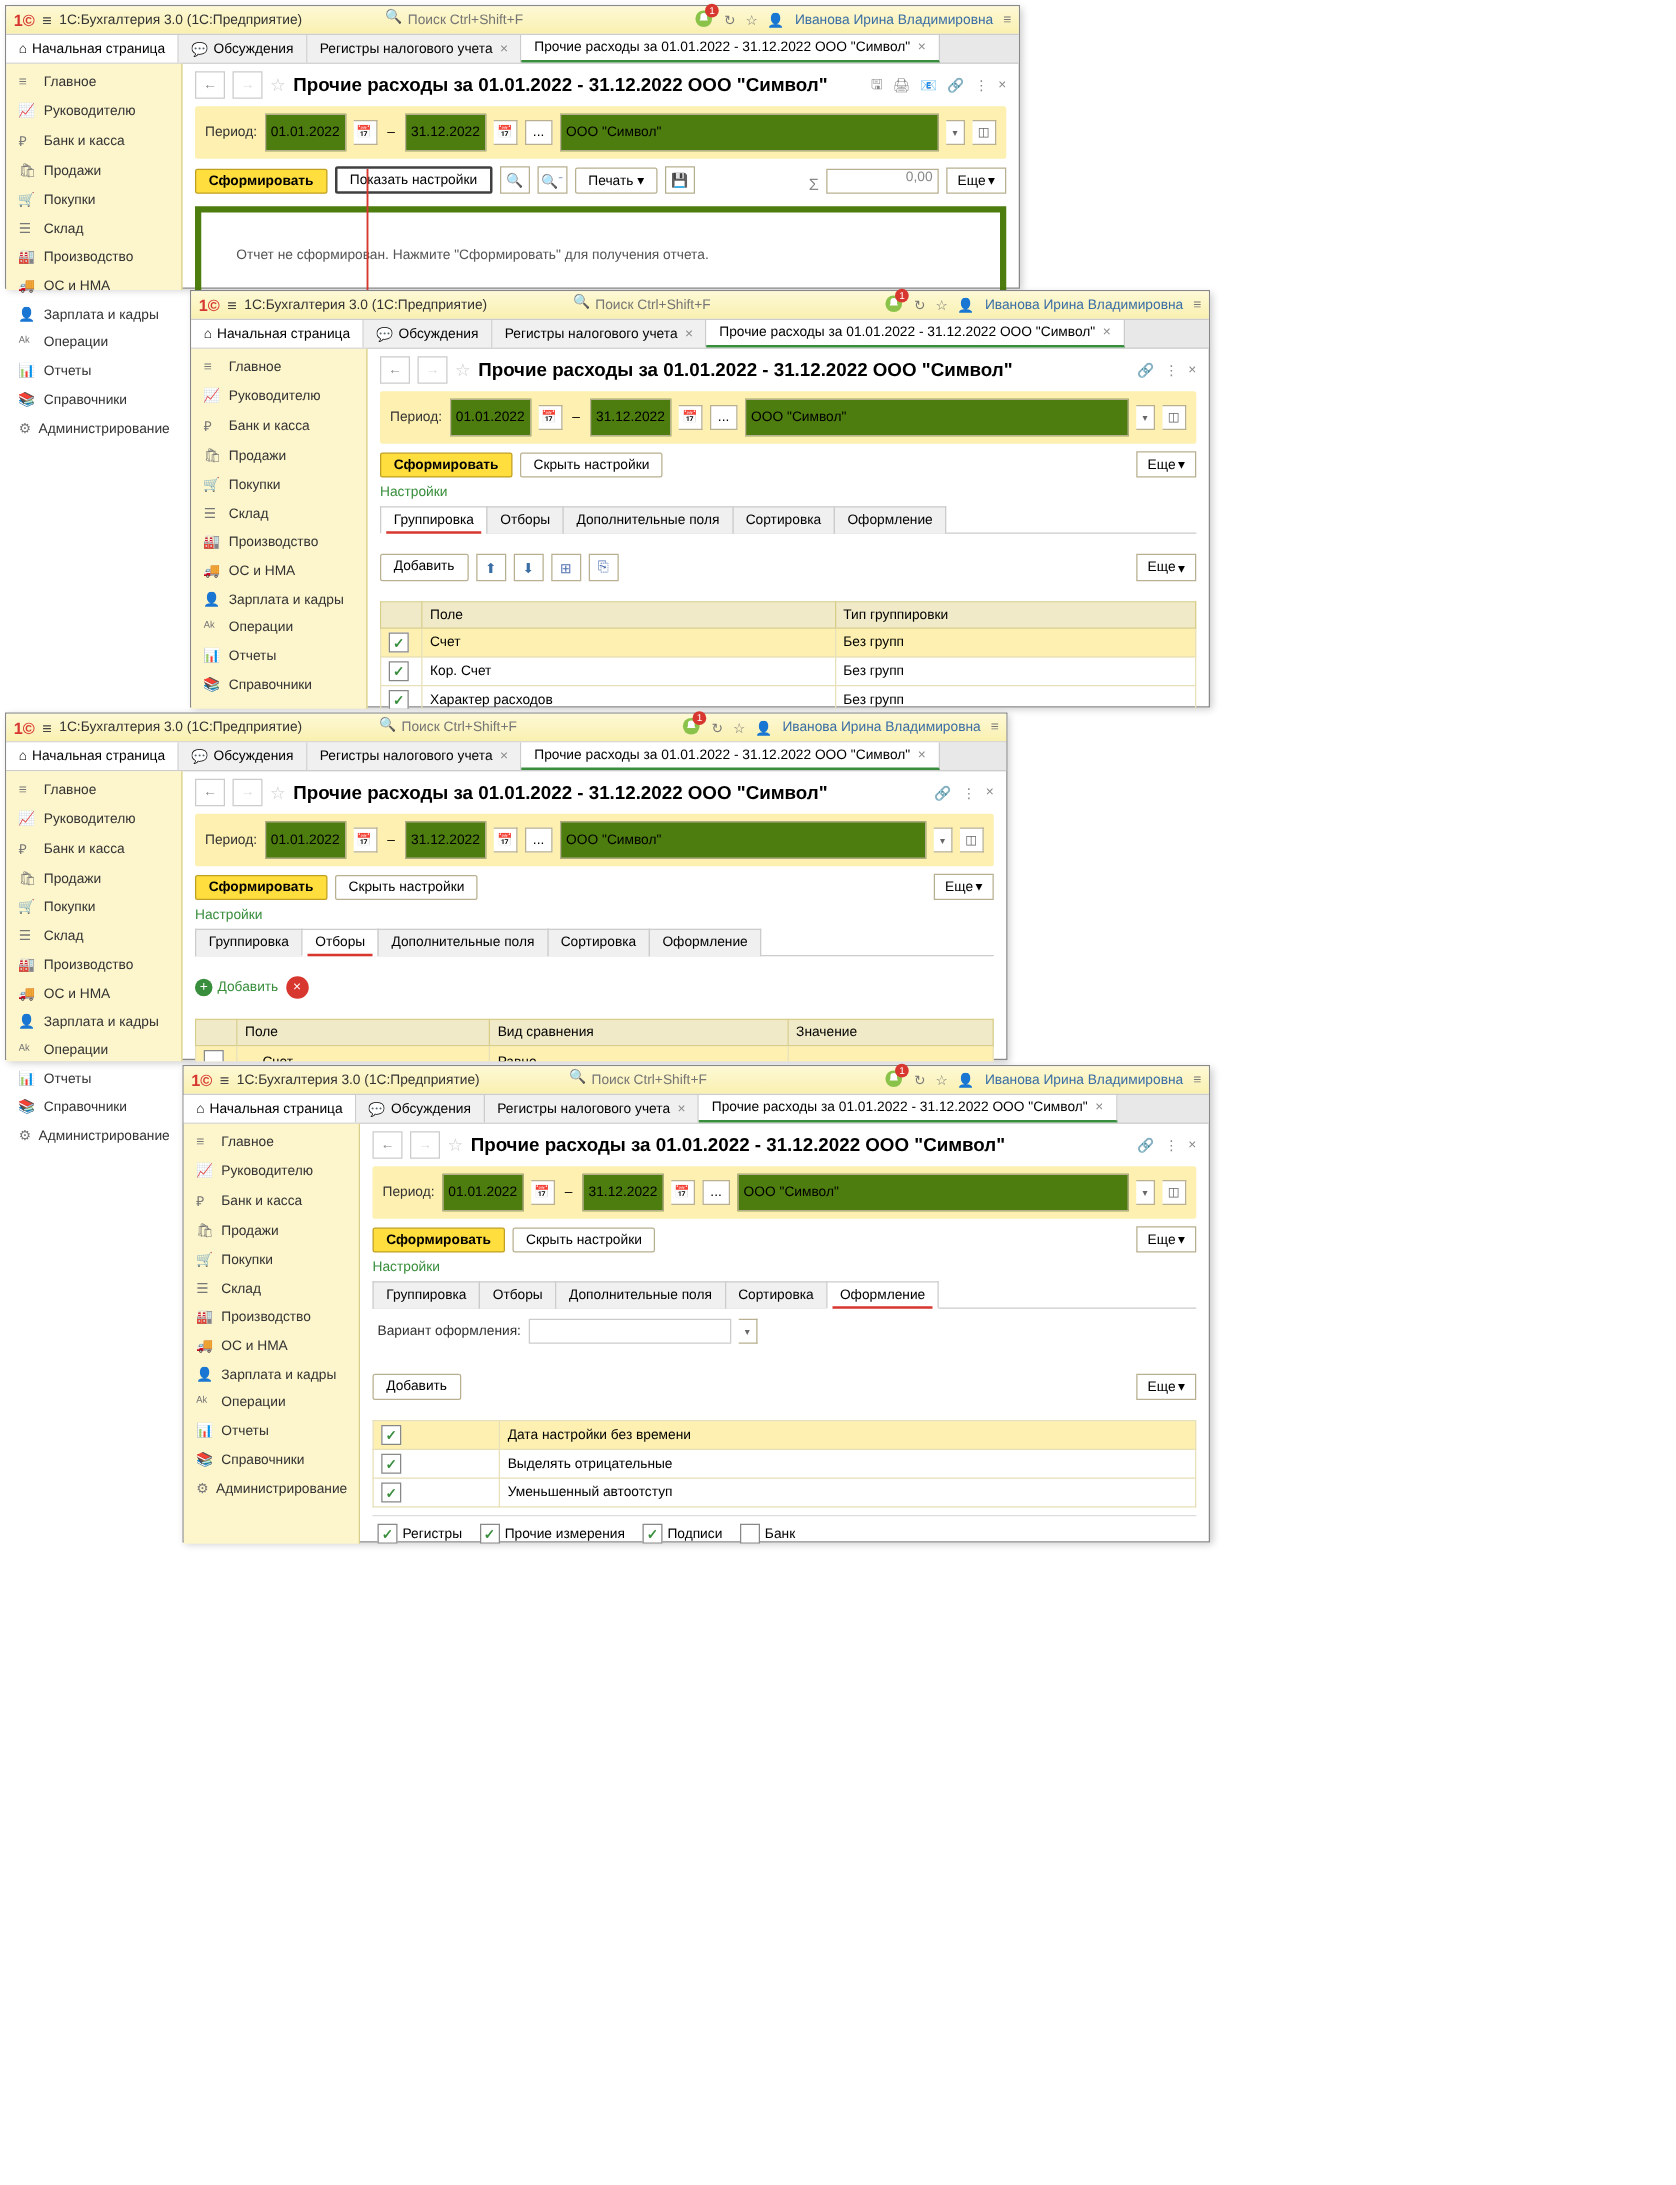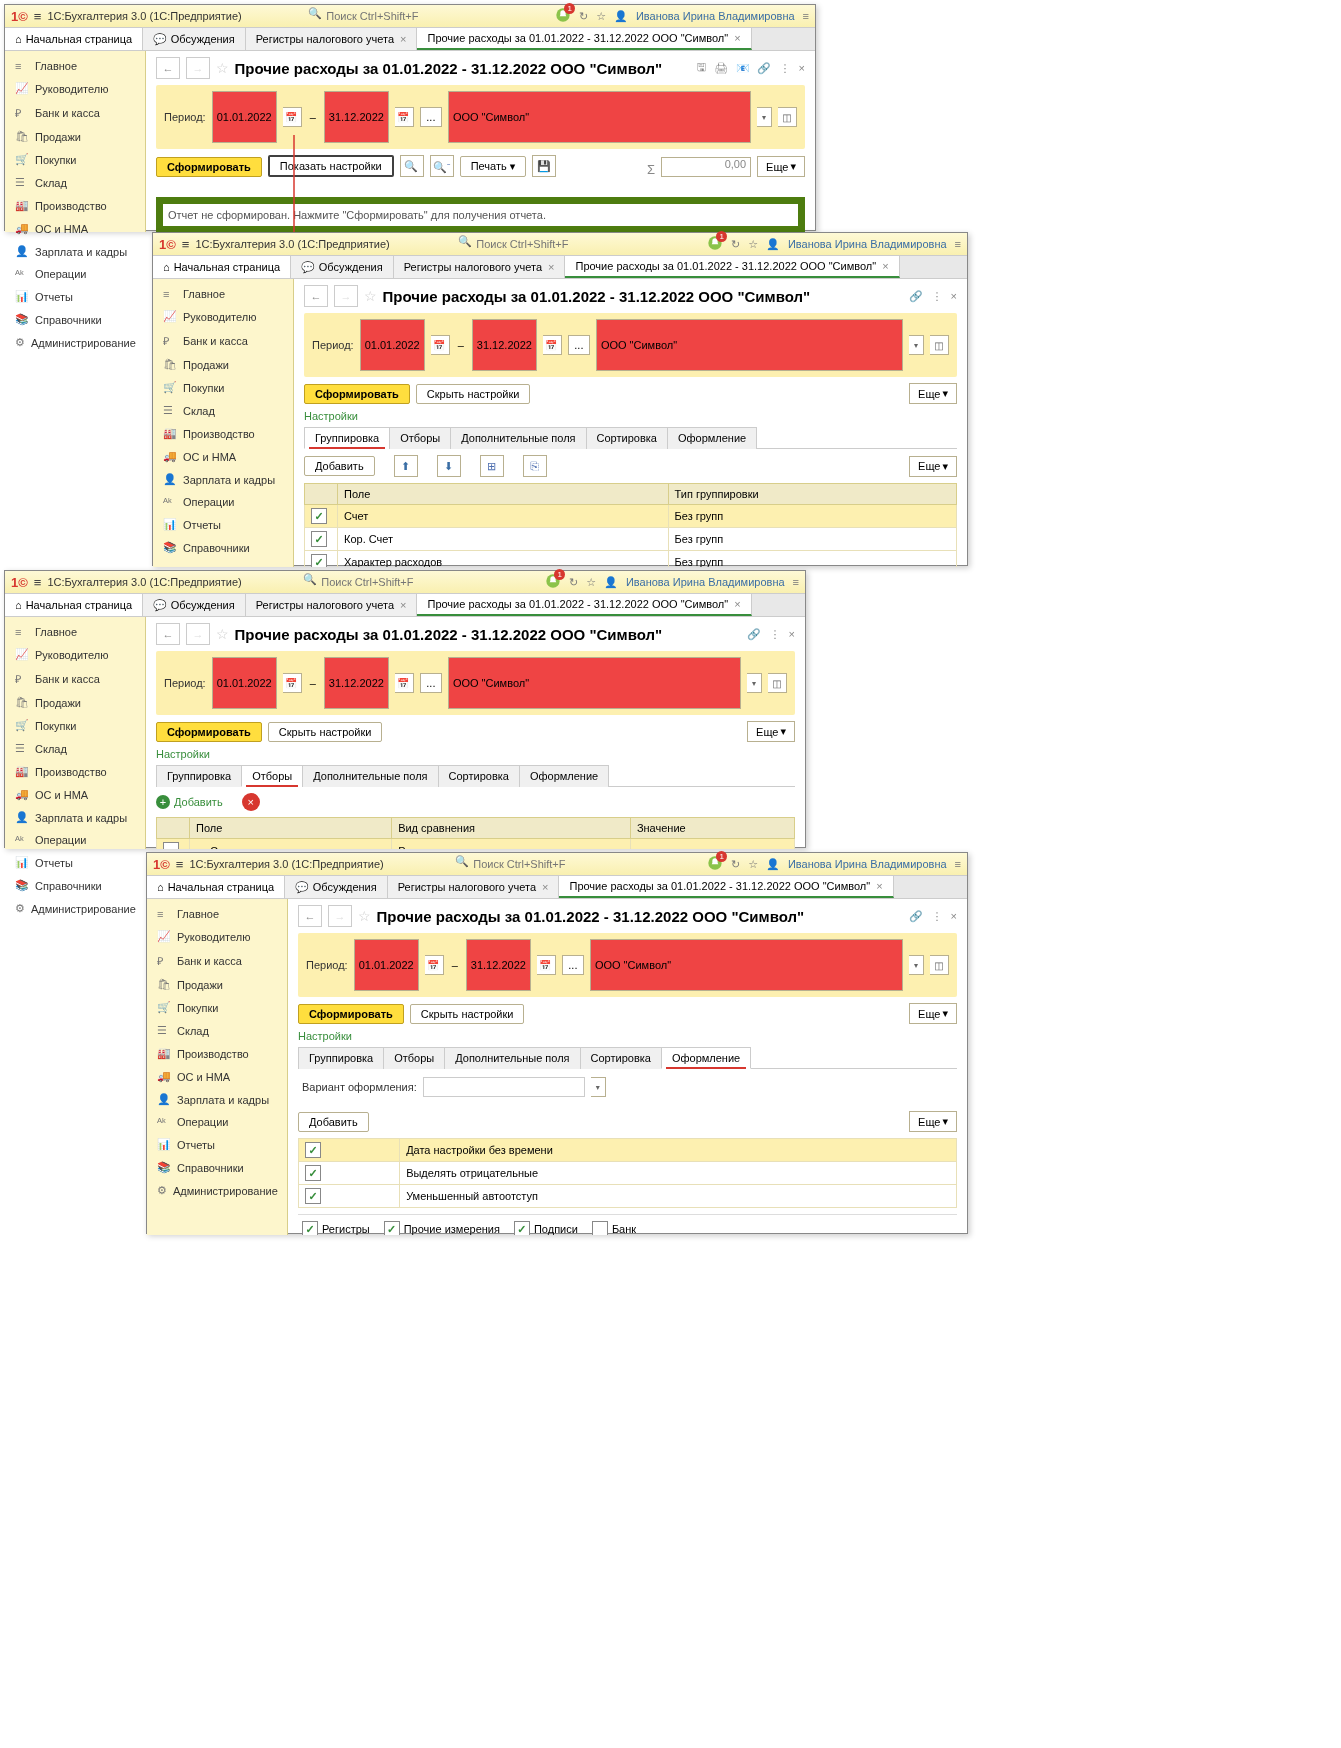--- a/index.html
+++ b/index.html
@@ -25,41 +25,41 @@
 .side{width:140px;background:#fdf6cc;border-right:1px solid #d8ce8a;padding:4px 0}
 .sitem{display:flex;align-items:center;gap:6px;padding:5px 10px;color:#333;cursor:pointer}
 .main{flex:1;padding:6px 10px;position:relative;overflow:hidden}
 .mhdr{display:flex;align-items:center;gap:6px;margin-bottom:6px}
 .navb{width:22px;height:20px;border:1px solid #ccc;background:#fff;display:flex;align-items:center;justify-content:center;color:#888;cursor:pointer}
 .star{color:#ccc;font-size:14px}
 .mtitle{font-size:15px;font-weight:bold;flex:1}
 .ticons{display:flex;gap:8px;color:#888;align-items:center}
 .prow{background:#fdf0b0;padding:6px 8px;display:flex;align-items:center;gap:6px;margin-bottom:6px;border-radius:2px}
 .lbl{color:#333}
-.inp{border:1px solid #b8b090;background:#ef4444;height:18px;padding:16px 4px;display:flex;align-items:center;font-size:11px}
+.inp{border:1px solid #b8b090;background:#4d7c0f;height:18px;padding:5px 4px;display:flex;align-items:center;font-size:11px}
 .cal{border:1px solid #b8b090;border-left:none;background:#fff;width:18px;height:18px;display:flex;align-items:center;justify-content:center;color:#666;font-size:10px}
 .dash{margin:0 2px}
 .dots{border:1px solid #b8b090;background:#fff;width:20px;height:18px;display:flex;align-items:center;justify-content:center}
 .org{flex:1}
 .dd{border:1px solid #b8b090;border-left:none;background:#fff;width:14px;height:18px;display:flex;align-items:center;justify-content:center;font-size:8px;color:#666}
 .arow{display:flex;align-items:flex-end;gap:6px;margin-bottom:6px}
 .btn{border:1px solid #b8b090;background:#fff;padding:3px 10px;cursor:pointer;font-size:11px;border-radius:2px}
 .btn.yel{background:#ffde3e;font-weight:bold;border-color:#c0a020}
 .btn.hl{border:2px solid #404040}
 .sq{border:1px solid #b8b090;background:#fff;width:22px;height:20px;display:flex;align-items:center;justify-content:center;color:#5070b0;cursor:pointer}
 .sigma{font-size:13px;color:#888;margin-left:auto}
 .sum{border:1px solid #b8b090;background:#fff;width:80px;height:18px;text-align:right;padding:0 4px;color:#888}
 .more{border:1px solid #b8b090;background:#fff;padding:3px 8px;cursor:pointer;display:flex;align-items:center;gap:2px}
-.info{border:7px solid #4d7c0f;padding:5px;margin-top:20px;color:#555;font-size:11px}
+.info{border:5px solid #4d7c0f;padding:28px;margin-top:10px;color:#555;font-size:11px}
 .slbl{color:#388e3c;margin:4px 0}
 .stabs{display:flex;border-bottom:1px solid #ccc}
 .stab{padding:4px 10px;border:1px solid #ccc;border-bottom:none;background:#f0f0f0;margin-right:-1px;cursor:pointer;position:relative;top:1px}
 .stab.act{background:#fff;border-bottom:1px solid #fff}
 .stab.act::after{content:'';position:absolute;bottom:-1px;left:4px;right:4px;height:2px;background:#d7372f}
-.tbar{display:flex;gap:19px;padding:6px 0;align-items:center}
+.tbar{display:flex;gap:6px;padding:16px 0;}
 .tbl{width:100%;border-collapse:collapse;font-size:11px}
 .tbl th{background:#f0eac8;border:1px solid #d8ce8a;padding:4px 6px;text-align:left;font-weight:normal}
 .tbl td{border:1px solid #e8e0b8;padding:3px 6px}
 .tbl tr.sel td{background:#fdf0b0}
 .chk{width:14px;height:14px;border:1px solid #888;display:inline-flex;align-items:center;justify-content:center;background:#fff}
 .chk.on{color:#388e3c;font-weight:bold}
 .chkrow{display:flex;gap:14px;padding:6px 4px;border-top:1px solid #ddd;margin-top:6px}
 .chkrow label{display:flex;align-items:center;gap:4px}
 .add{color:#388e3c;display:flex;align-items:center;gap:4px}
 .plus{width:14px;height:14px;border-radius:50%;background:#388e3c;color:#fff;display:flex;align-items:center;justify-content:center;font-size:11px}

